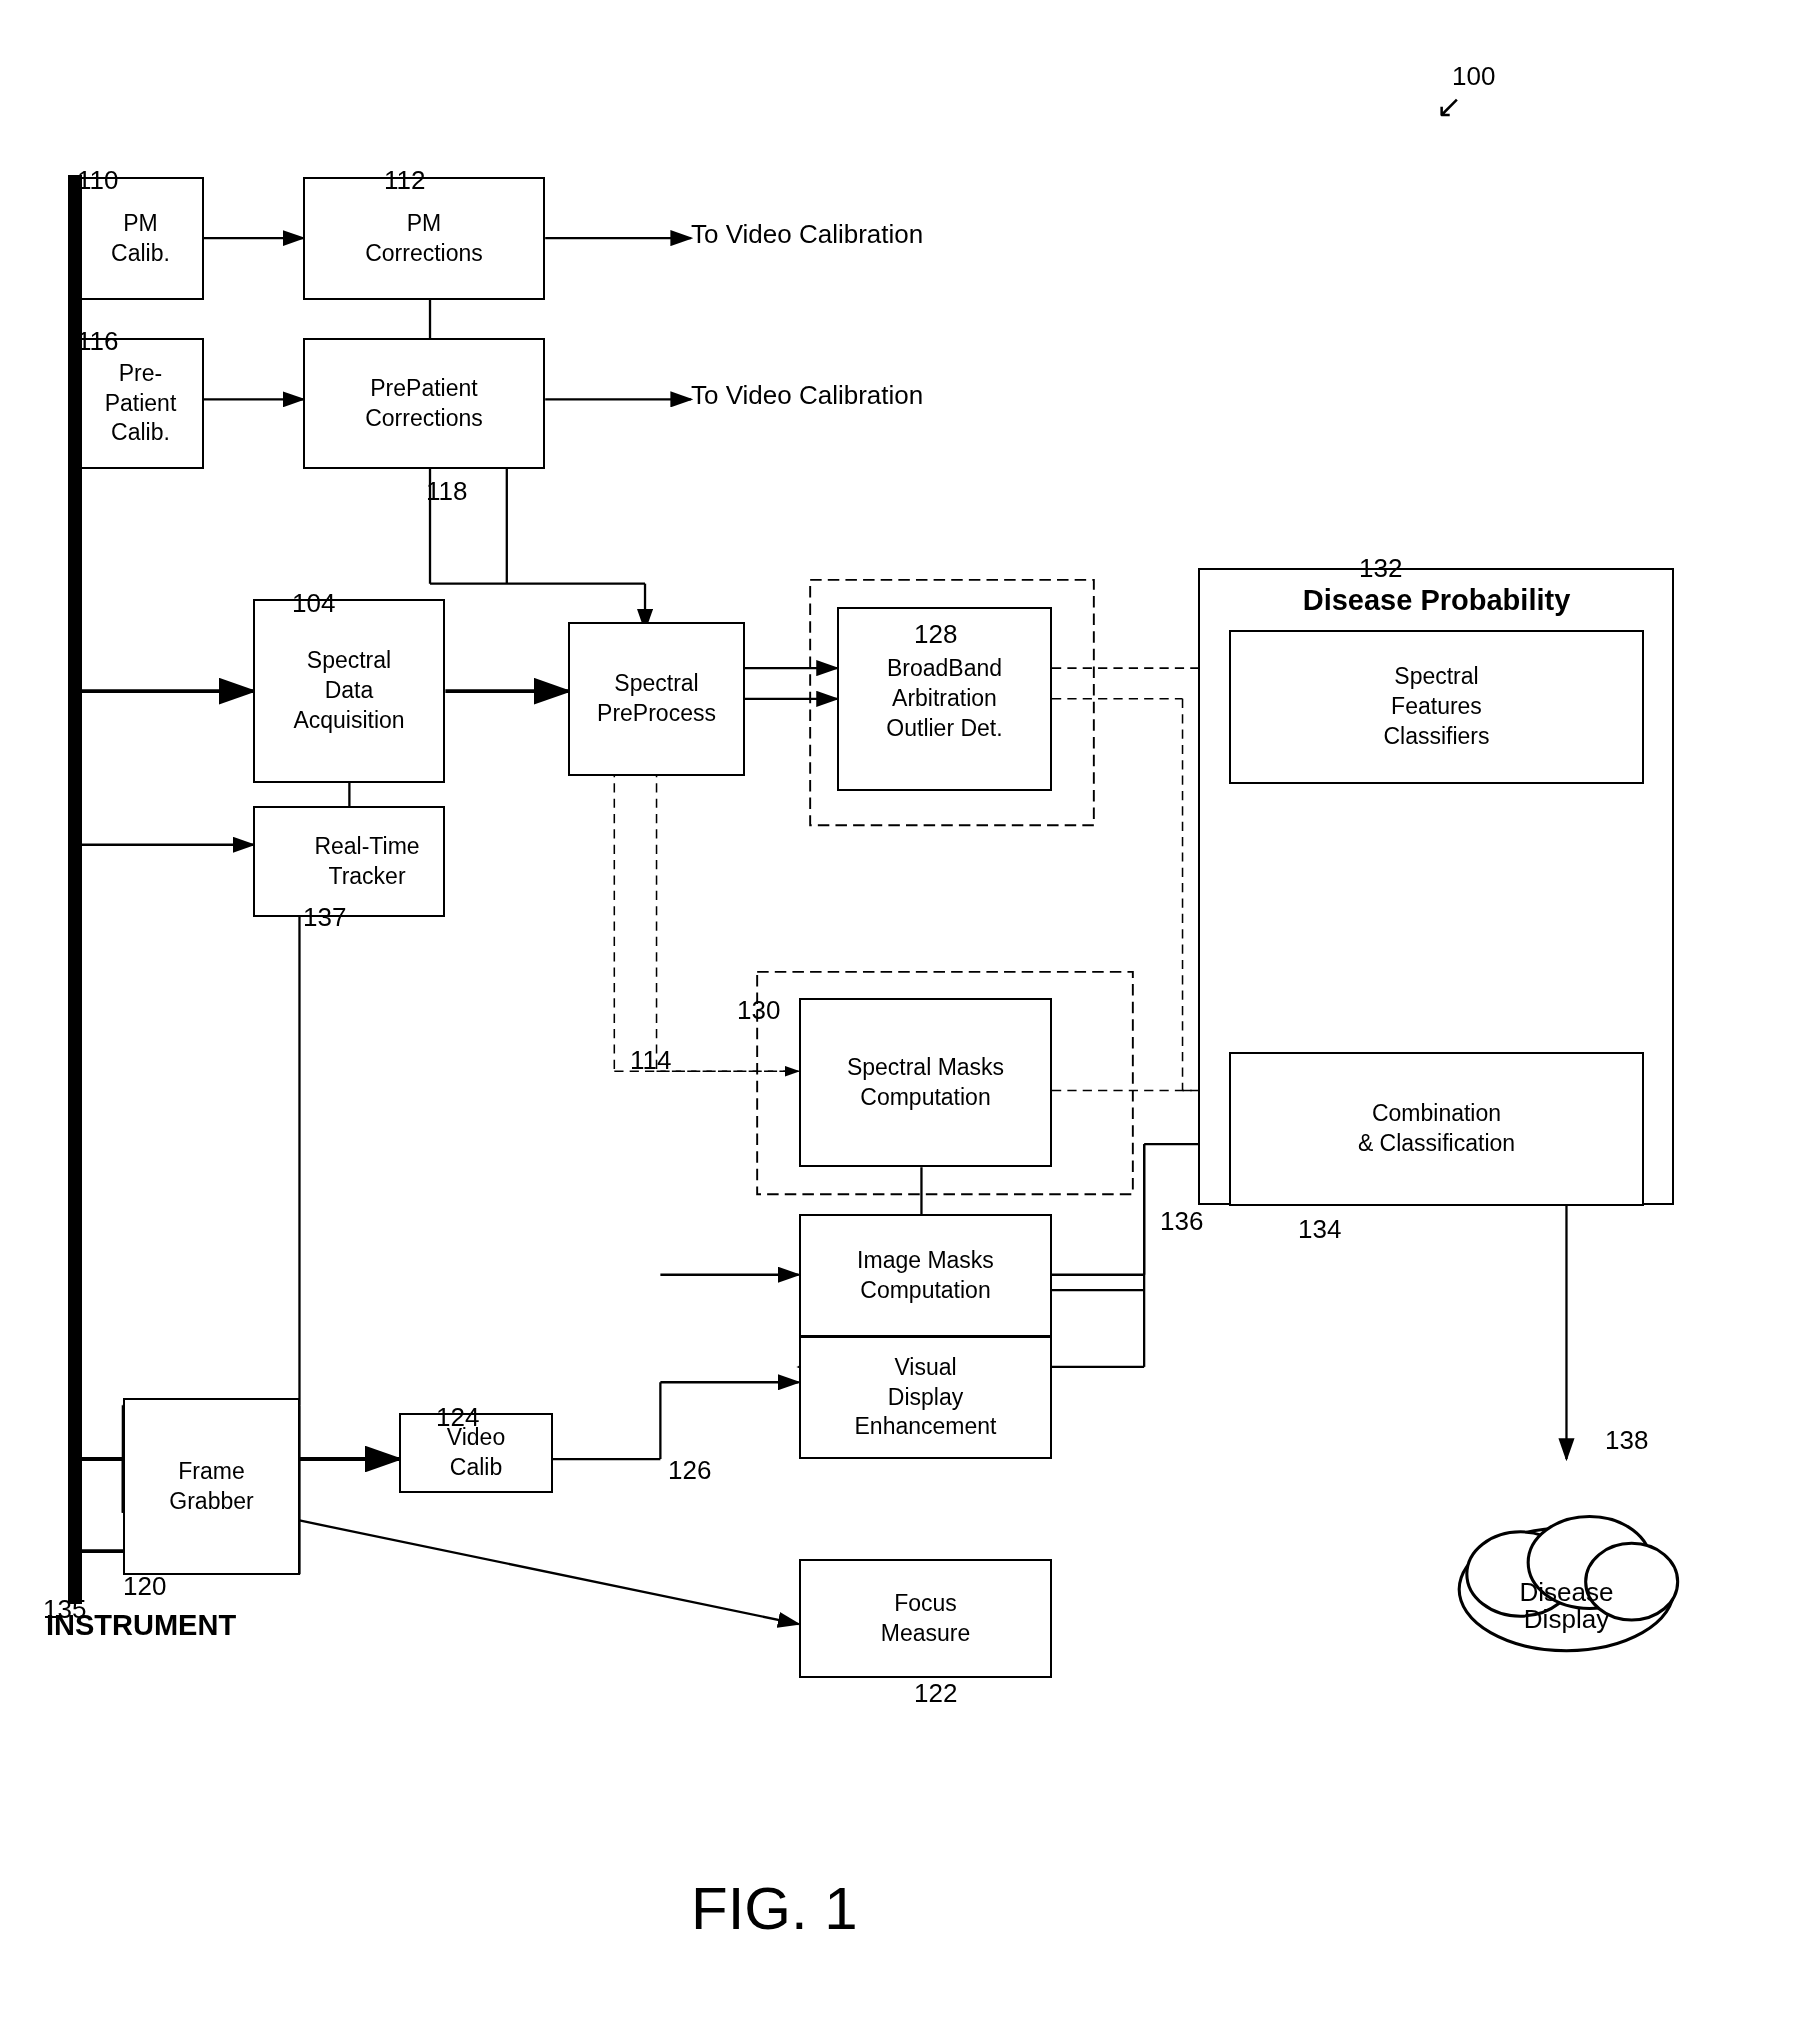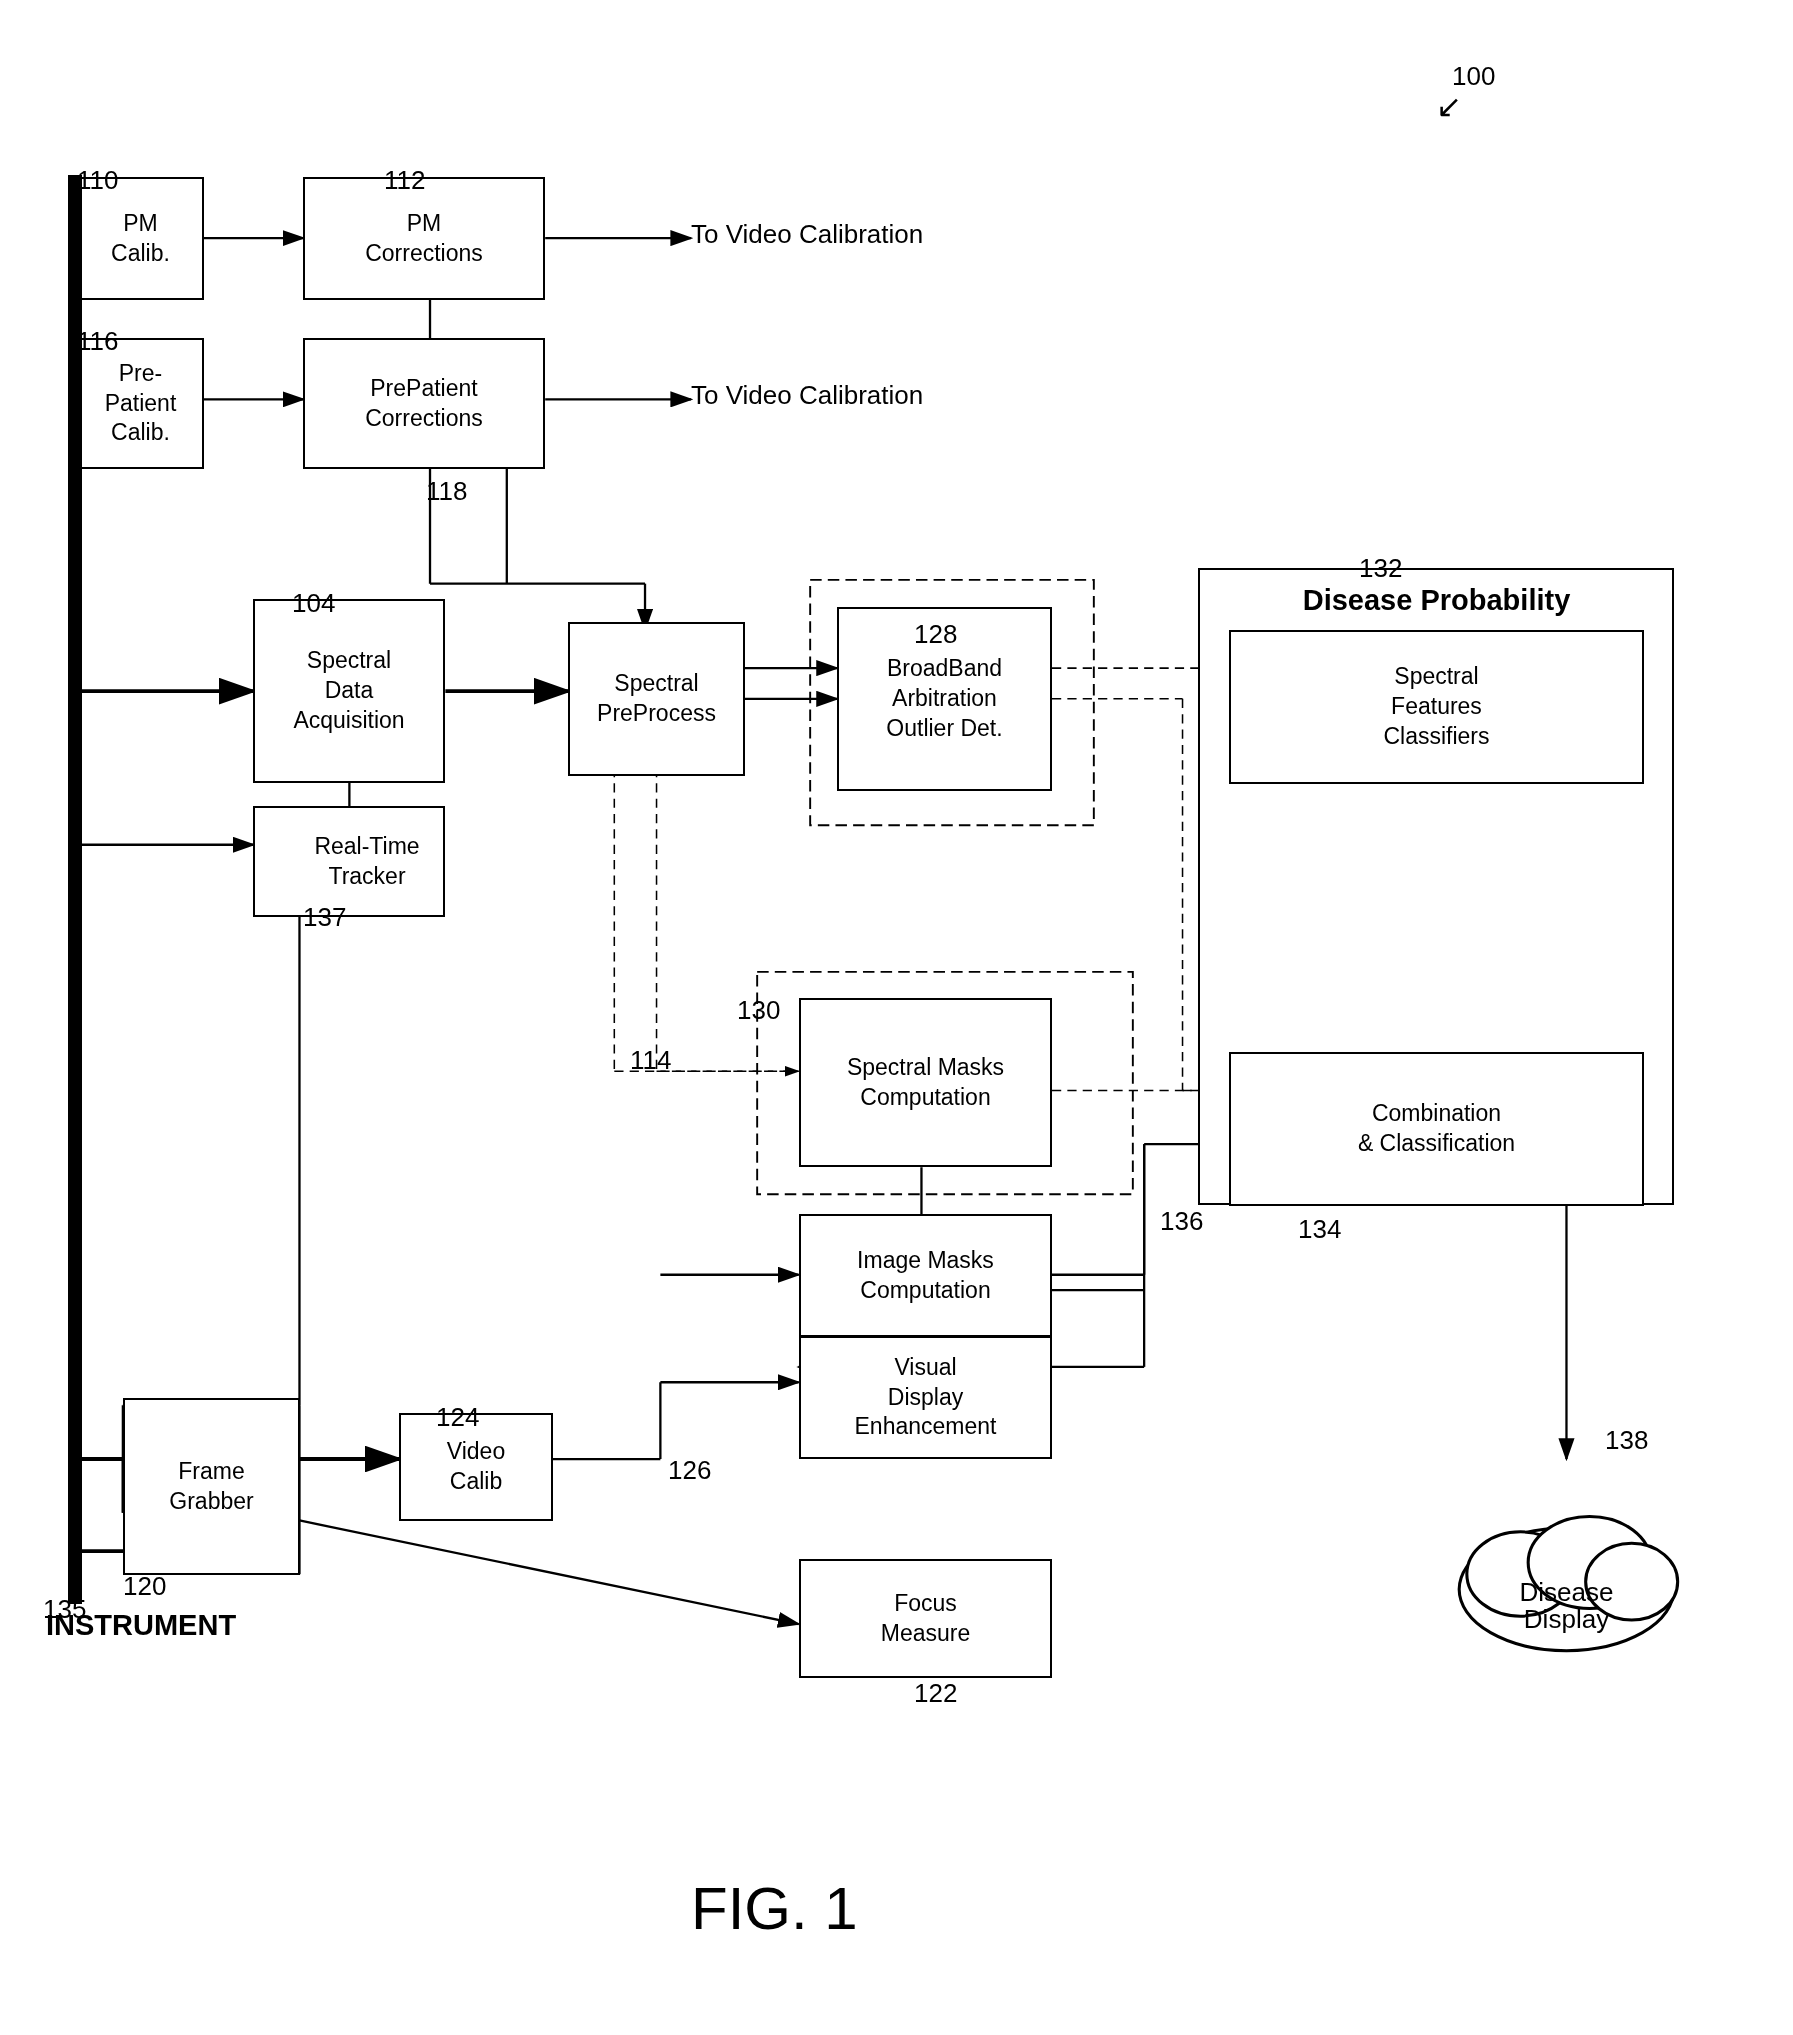--- a/index.html
+++ b/index.html
@@ -231,21 +231,21 @@
   <div class="box" style="left:799px; top:1559px; width:253px; height:119px;">
     <span>Focus<br>Measure</span>
   </div>
   <div class="num-label" style="top:1678px; left:914px;">122</div>
 
   <div class="box" style="left:123px; top:1398px; width:177px; height:177px;">
     <span>Frame<br>Grabber</span>
   </div>
   <div class="num-label" style="top:1571px; left:123px;">120</div>
 
-  <div class="box" style="left:399px; top:1413px; width:154px; height:108px;justify-content:center;">
+  <div class="box" style="left:399px; top:1413px; width:154px; height:80px;justify-content:center;">
     <span>Video<br>Calib</span>
   </div>
   <div class="num-label" style="top:1402px; left:436px;">124</div>
 
   <div style="position:absolute; left:1436px; top:1436px; width:261px; height:230px;">
     <svg viewBox="0 0 340 300" width="261" height="230">
       <ellipse cx="170" cy="200" rx="140" ry="80" fill="white" stroke="black" stroke-width="4"></ellipse>
       <ellipse cx="110" cy="180" rx="70" ry="55" fill="white" stroke="black" stroke-width="4"></ellipse>
       <ellipse cx="200" cy="165" rx="80" ry="60" fill="white" stroke="black" stroke-width="4"></ellipse>
       <ellipse cx="255" cy="190" rx="60" ry="50" fill="white" stroke="black" stroke-width="4"></ellipse>

